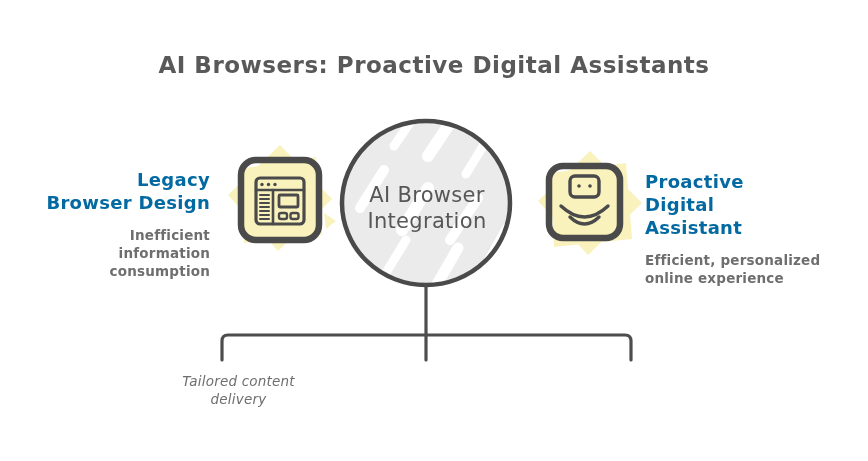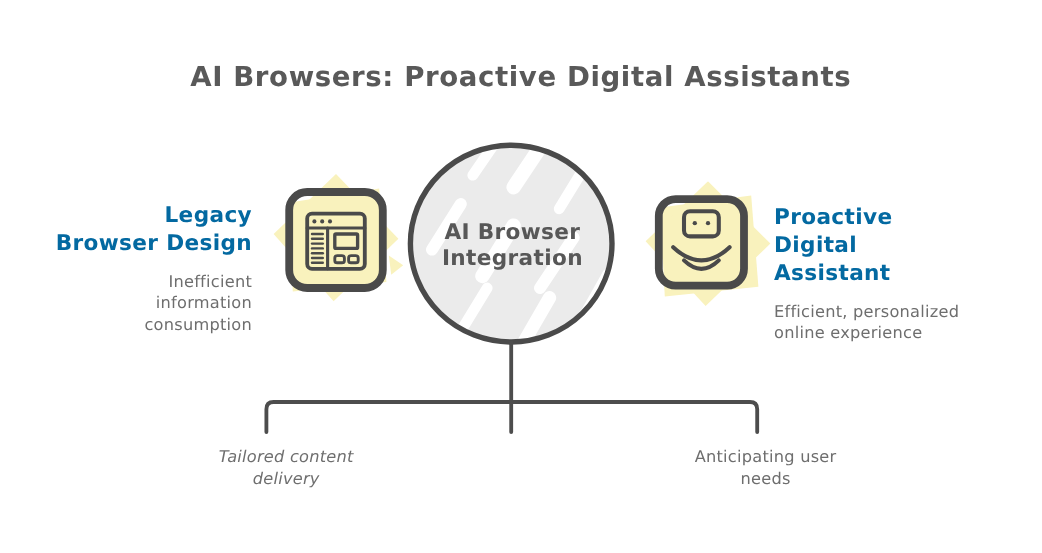--- a/index.html
+++ b/index.html
@@ -35,41 +35,42 @@
     line-height: 1.28;
     letter-spacing: 0.3px;
     color: #0369a1;
   }
   .node-desc {
     margin-top: 13px;
     font-size: 13.5px;
     line-height: 1.32;
     letter-spacing: 0.2px;
     color: #6e6e6e;
+    font-weight: bold;
   }
 
   
   .right-text {
     position: absolute;
     top: 170px; left: 645px; width: 210px;
     text-align: left;
   }
 
   .icon-svg { position: absolute; }
   #left-icon  { left: 220px; top: 143px; }
   #right-icon { left: 534px; top: 151px; }
   #circle-svg { left: 332px; top: 112px; }
   #connector-svg { left: 212px; top: 284px; }
 
   .circle-label {
     position: absolute;
     left: 341px; top: 183px; width: 172px;
     text-align: center;
-    font-size: 18px;
-    font-weight: 700;
+    font-size: 21px;
+    font-weight: 400;
     line-height: 1.22;
     letter-spacing: 0.3px;
     color: #575757;
   }
 
   .branch-label {
     position: absolute;
     top: 373px;
     text-align: center;
     font-size: 13.5px;
@@ -172,16 +173,14 @@
 
   <svg id="connector-svg" class="icon-svg" width="430" height="82" viewBox="0 0 430 82">
     <g fill="none" stroke="#4d4d4d" stroke-width="3.2" stroke-linecap="round">
       <path d="M214 1 V76"></path>
       <path d="M10 76 V57 Q10 51 16 51 H413 Q419 51 419 57 V76"></path>
     </g>
   </svg>
 
   <div id="branch-0" class="branch-label preline">Tailored content
 delivery</div>
-  <div id="branch-2" class="branch-label preline">Anticipating user
-needs</div>
 
 </div>
 
 </body></html>

